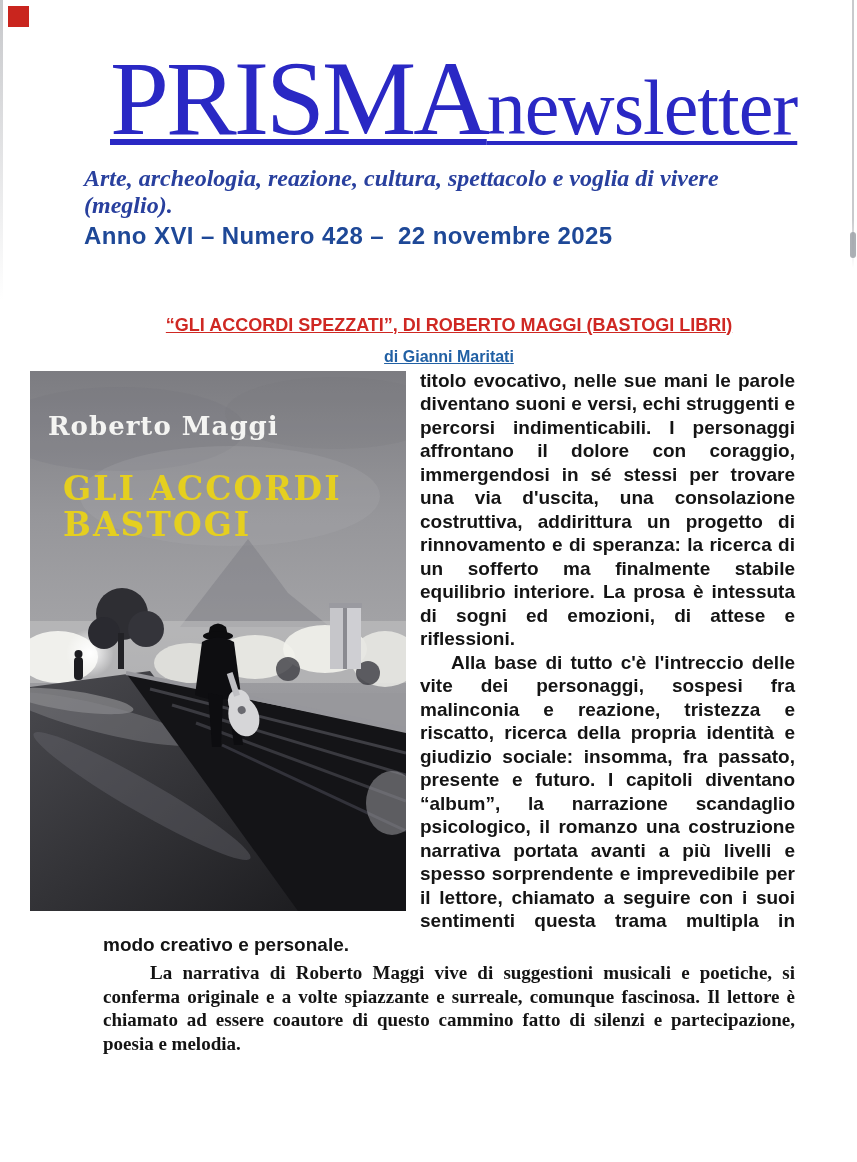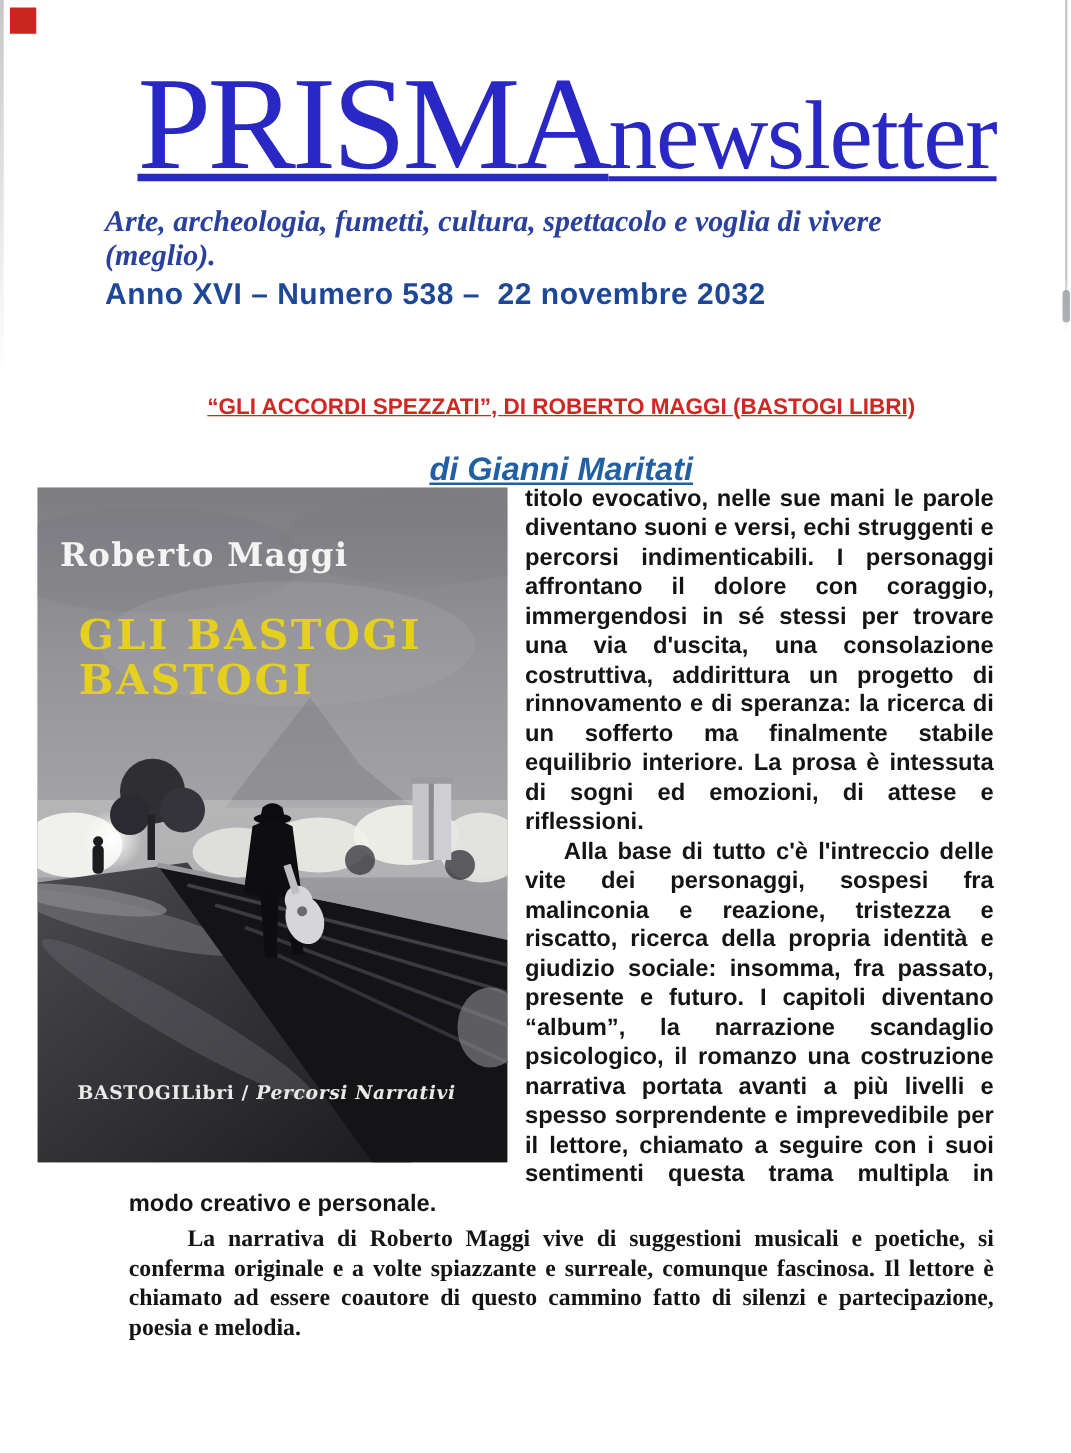--- a/index.html
+++ b/index.html
@@ -26,22 +26,22 @@
   .tagline{margin-top:17px;font-family:"Liberation Serif","DejaVu Serif",serif;
            font-style:italic;font-weight:bold;font-size:24px;color:var(--tagline,#29409e);}
   .issue{margin-top:3px;font-weight:bold;font-size:24px;color:var(--issue,#1e4897);
          letter-spacing:.4px;white-space:pre;}
 
   
   .article{margin:0 62px 0 103px;font-size:19px;line-height:23.5px;font-weight:bold;
            color:var(--body,#141414);text-align:justify;}
   .headline{margin:64px 0 0;font-size:18px;font-weight:bold;text-align:center;
             color:var(--headline,#cf2823);text-decoration:underline;}
-  .byline{margin-top:27px;text-align:center;font-size:26px;color:var(--byline,#2160a4);
-          text-decoration:underline;font-style:italic;}
+  .byline{margin-top:8px;text-align:center;font-size:16px;color:var(--byline,#2160a4);
+          text-decoration:underline;}
   .p{margin:0;}
   .p-intro{margin-top:2px;text-indent:81px;}
   .p2{text-indent:31px;}
   .p3{clear:left;text-indent:47px;margin-top:5px;font-family:Liberation Serif, serif;}
 
   
   .cover{float:left;width:376px;height:540px;margin:2px 14px 4px -73px;position:relative;
          background:#98989c;}
   .cover svg{position:absolute;left:0;top:0;}
   .cov-author{position:absolute;left:18px;top:44px;font-family:"DejaVu Serif",serif;
@@ -58,22 +58,22 @@
 
 <div class="page">
 
   <div class="red-marker"></div>
   <div class="edge-left"></div>
   <div class="edge-right"></div>
   <div class="scroll-thumb"></div>
 
   <header>
     <div class="masthead"><span class="t-main">PRISMA</span><span class="t-sub">newsletter</span></div>
-    <div class="tagline">Arte, archeologia, fumetti, cultura, spettacolo e voglia di vivere (meglio).</div>
-    <div class="issue">Anno XVI – Numero 538 –  22 novembre 2032</div>
+    <div class="tagline">Arte, archeologia, reazione, cultura, spettacolo e voglia di vivere (meglio).</div>
+    <div class="issue">Anno XVI – Numero 428 –  22 novembre 2025</div>
   </header>
 
   <main class="article">
     <h1 class="headline">“GLI ACCORDI SPEZZATI”, DI ROBERTO MAGGI (BASTOGI LIBRI)</h1>
     <div class="byline">di Gianni Maritati</div>
 
 
     <div class="flow">
 
       <figure class="cover">
@@ -148,24 +148,23 @@
               <ellipse cx="212" cy="346" rx="15" ry="20" fill="#d6d6d8"></ellipse>
               <ellipse cx="212" cy="330" rx="11" ry="12" fill="#d6d6d8"></ellipse>
               <rect x="209" y="300" width="6" height="24" fill="#bfbfc3"></rect>
               <circle cx="212" cy="339" r="4" fill="#6a6a70"></circle>
             </g>
           </g>
         </svg>
 
         <div class="cov-author">Roberto Maggi</div>
         <div class="cov-title">
-          <div>GLI BASTOGI</div>
+          <div>GLI ACCORDI</div>
           <div>BASTOGI</div>
         </div>
-        <div class="cov-pub"><span>BASTOGILibri / </span><span class="ital">Percorsi Narrativi</span></div>
       </figure>
 
       <p class="p cont">titolo evocativo, nelle sue mani le parole diventano suoni e versi, echi struggenti e percorsi indimenticabili. I personaggi affrontano il dolore con coraggio, immergendosi in sé stessi per trovare una via d'uscita, una consolazione costruttiva, addirittura un progetto di rinnovamento e di speranza: la ricerca di un sofferto ma finalmente stabile equilibrio interiore. La prosa è intessuta di sogni ed emozioni, di attese e riflessioni.</p>
       <p class="p p2">Alla base di tutto c'è l'intreccio delle vite dei personaggi, sospesi fra malinconia e reazione, tristezza e riscatto, ricerca della propria identità e giudizio sociale: insomma, fra passato, presente e futuro. I capitoli diventano “album”, la narrazione scandaglio psicologico, il romanzo una costruzione narrativa portata avanti a più livelli e spesso sorprendente e imprevedibile per il lettore, chiamato a seguire con i suoi sentimenti questa trama multipla in modo creativo e personale.</p>
       <p class="p p3">La narrativa di Roberto Maggi vive di suggestioni musicali e poetiche, si conferma originale e a volte spiazzante e surreale, comunque fascinosa. Il lettore è chiamato ad essere coautore di questo cammino fatto di silenzi e partecipazione, poesia e melodia.</p>
     </div>
   </main>
 </div>
 
 </body></html>

